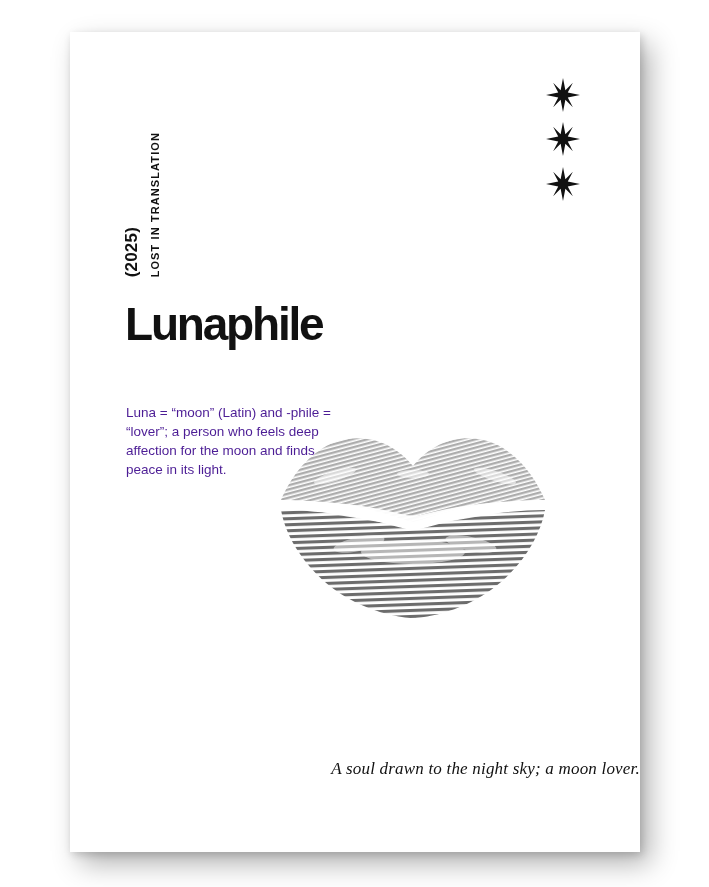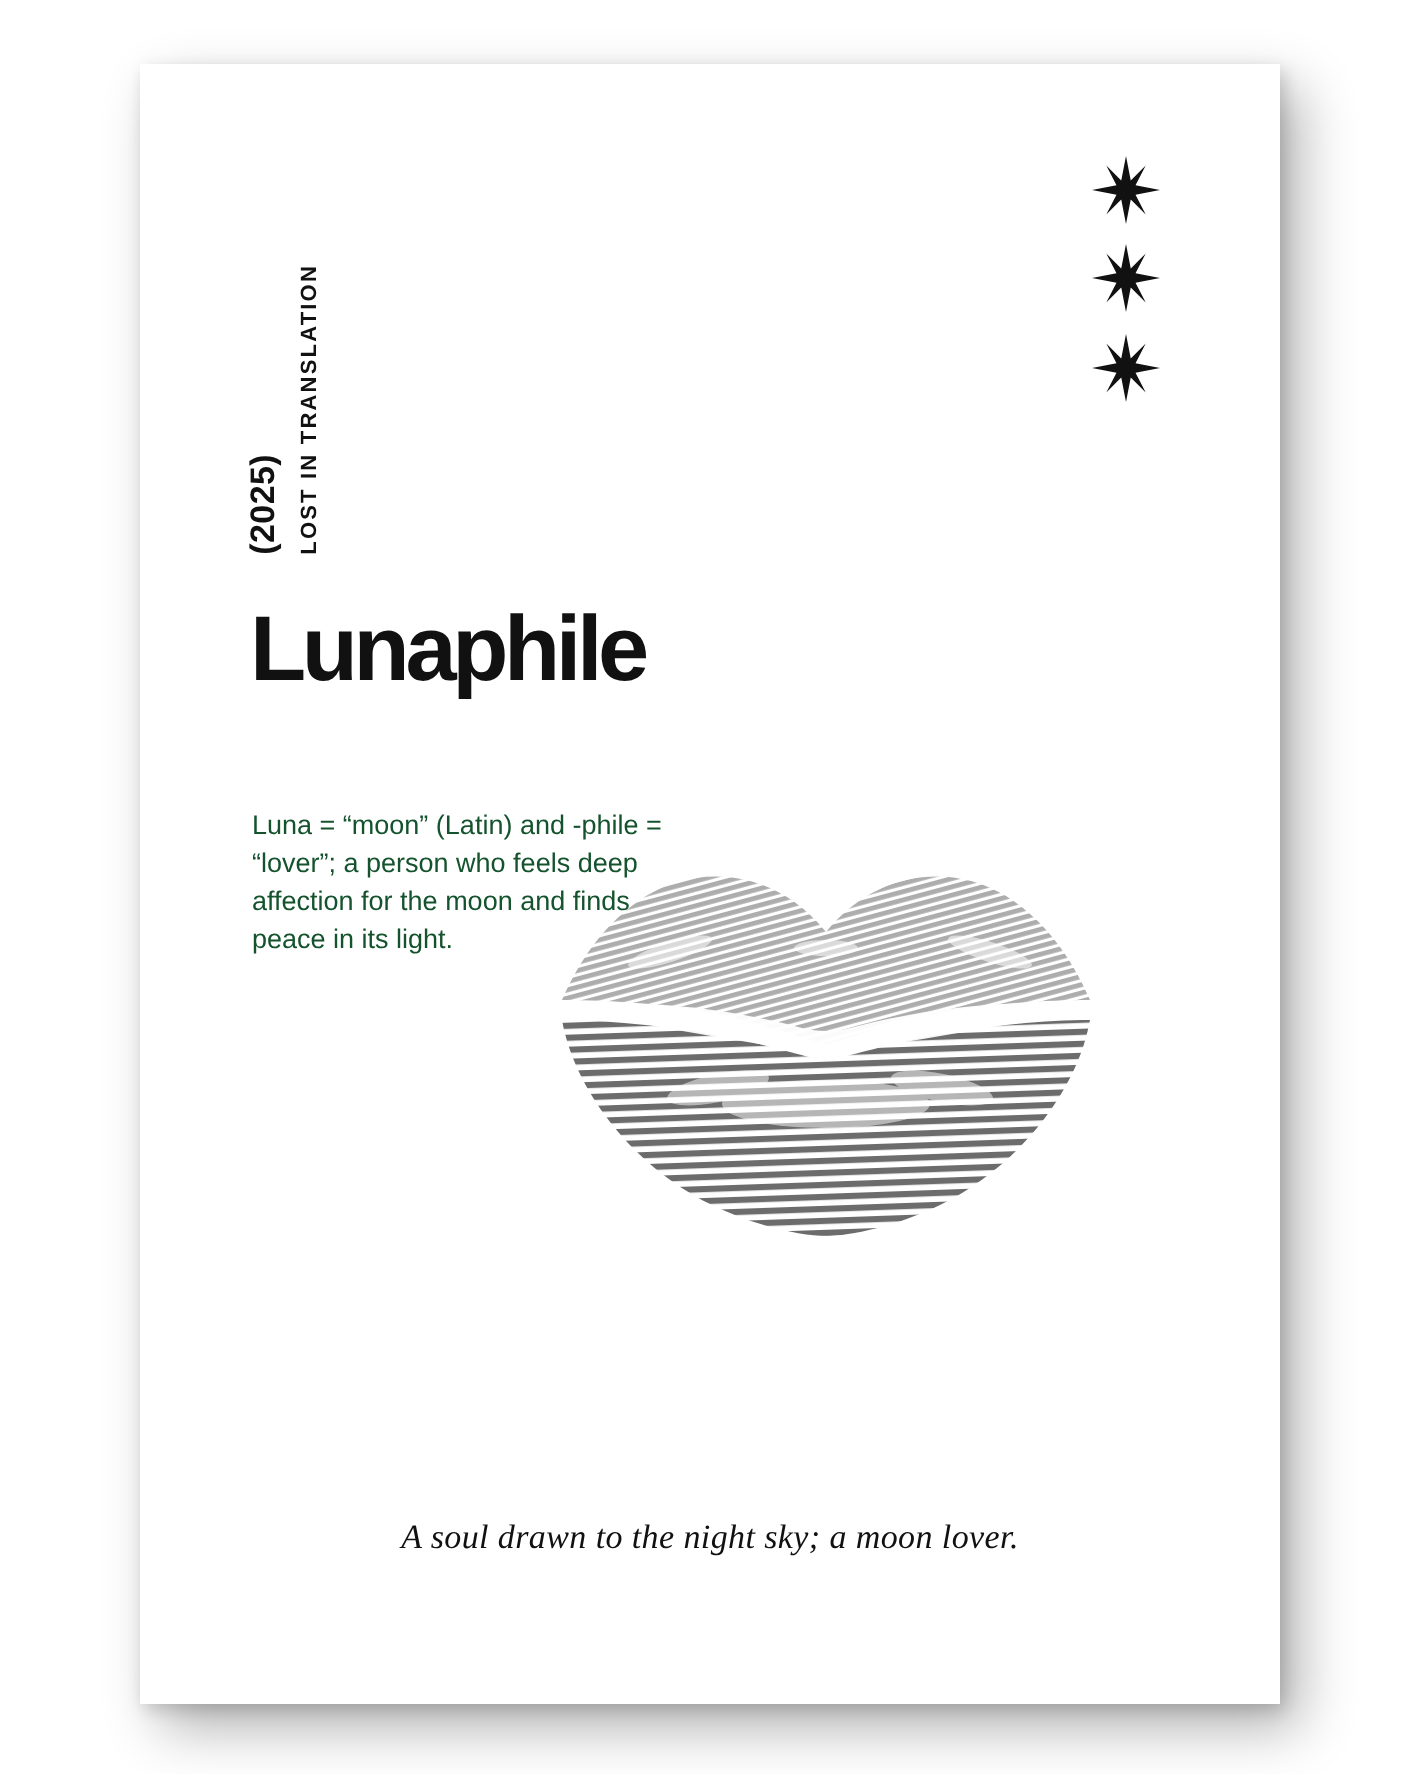--- a/index.html
+++ b/index.html
@@ -93,41 +93,41 @@
   }
 
   
   .definition {
     position: absolute;
     left: 56px;
     top: 371px;
     width: 226px;
     font-size: 13.5px;
     line-height: 1.42;
-    color: #14532d;
+    color: #4c1d95;
     font-weight: 400;
   }
 
   
   .lips {
     position: absolute;
     left: 193px;
     top: 372px;
     width: 300px;
     height: 230px;
   }
   .lips svg { display: block; width: 100%; height: 100%; }
 
   
   .tagline {
     position: absolute;
     left: 0;
     right: 0;
     top: 727px;
-    text-align: center;
+    text-align: right;
     font-family: "Liberation Serif", serif;
     font-style: italic;
     font-size: 17px;
     color: #111111;
     letter-spacing: 0.2px;
   }
 </style>
 </head>
 <body>
 

